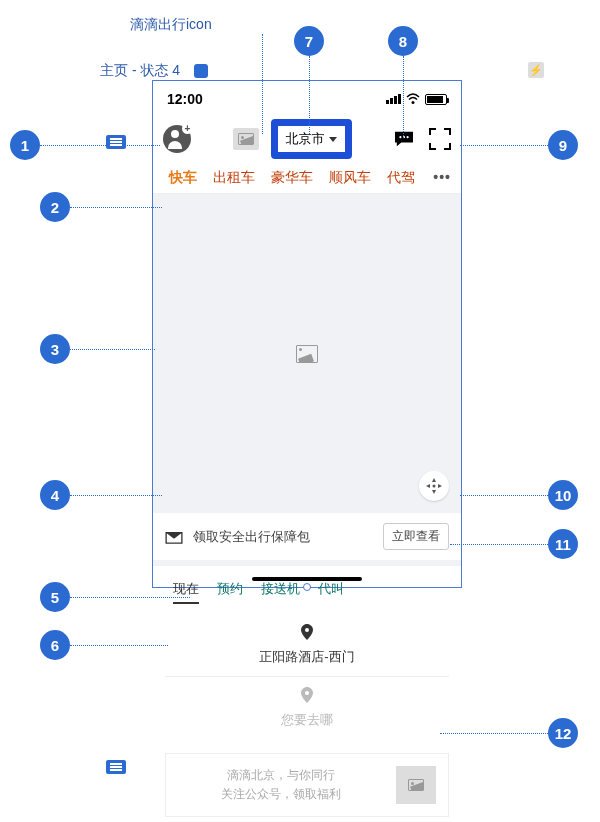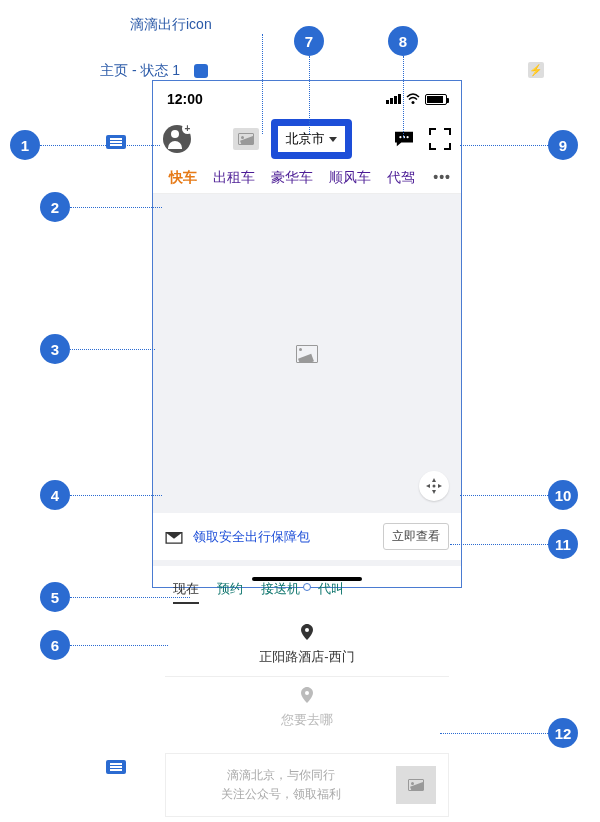--- a/index.html
+++ b/index.html
@@ -38,32 +38,32 @@
   .msg-btn { width:22px; height:18px; margin-left:auto; position:relative;}
   .msg-btn svg { width:100%; height:100%;}
   .scan-btn { width:22px; height:22px; margin-left:8px; position:relative;}
   .scan-btn span { position:absolute; width:7px; height:7px; border:2px solid #000;}
   .scan-btn .tl { top:0; left:0; border-right:none; border-bottom:none;}
   .scan-btn .tr { top:0; right:0; border-left:none; border-bottom:none;}
   .scan-btn .bl { bottom:0; left:0; border-right:none; border-top:none;}
   .scan-btn .br { bottom:0; right:0; border-left:none; border-top:none;}
   
   .service-tabs { display:flex; padding:8px 10px 6px; gap:4px; font-size:14px;}
-  .service-tabs .tab { color:#4c1d95; padding:0 6px;}
+  .service-tabs .tab { color:#c2410c; padding:0 6px;}
   .service-tabs .tab.active { color:#e67a17; font-weight:600;}
   .more-dots { margin-left:auto; font-weight:bold; color:#555; letter-spacing:1px;}
   
   .map-area { background:#f1f2f5; height:320px; border-top:1px solid #eee; display:flex; align-items:center; justify-content:center; position:relative;}
   .safety-chip { position:absolute; left:10px; bottom:12px; background:#fff; border-radius:14px; padding:5px 10px; font-size:12px; display:flex; align-items:center; gap:5px; box-shadow:0 1px 2px rgba(0,0,0,.1);}
   .shield { width:12px; height:14px;}
   .locate-btn { position:absolute; right:12px; bottom:12px; width:30px; height:30px; background:#fff; border-radius:50%; box-shadow:0 1px 2px rgba(0,0,0,.15); display:flex; align-items:center; justify-content:center;}
   
   .promo-bar { display:flex; align-items:center; padding:10px 12px; border-bottom:6px solid #f1f2f5; gap:10px;}
   .envelope { width:18px; height:14px;}
-  .promo-text { font-size:13px; color:#1d4ed8; flex:1;}
+  .promo-text { font-size:13px; color:#404040; flex:1;}
   .promo-btn { border:1px solid #ccc; border-radius:3px; font-size:12px; padding:4px 8px; color:#444;}
   
   .booking-card { padding:10px 12px 6px;}
   .booking-tabs { display:flex; gap:18px; font-size:13px; padding:4px 8px 10px;}
   .booking-tabs .btab { color:#0f766e;}
   .booking-tabs .btab.active { color:#333; border-bottom:2px solid #333; padding-bottom:4px;}
   .loc-row { display:flex; align-items:center; gap:8px; padding:10px 4px; font-size:13px;flex-direction:column;}
   .loc-row + .loc-row { border-top:1px solid #eee;}
   .pin { width:12px; height:16px;}
   .loc-start { color:#333; font-weight:500;}
@@ -74,21 +74,21 @@
   .ad-img { width:40px; height:38px; background:#ddd; display:flex; align-items:center; justify-content:center;}
   
   .home-indicator { position:absolute; bottom:6px; left:50%; transform:translateX(-50%); width:110px; height:4px; background:#000; border-radius:3px;}
   
   .resize-handle { position:absolute; bottom:-4px; left:50%; transform:translateX(-50%); width:8px; height:8px; background:#fff; border:1px solid #4a7bd1; border-radius:50%;}
 </style>
 </head>
 <body>
 
 <div class="annotation-label" style="left:130px; top:16px;">滴滴出行icon</div>
-<div class="annotation-label" style="left:100px; top:62px;">主页 - 状态 1</div>
+<div class="annotation-label" style="left:100px; top:62px;">主页 - 状态 4</div>
 <div class="small-gear" style="left:194px; top:64px;"></div>
 <div class="lightning" style="left:528px; top:62px;">⚡</div>
 
 <div class="annotation-badge" style="left:10px; top:130px;">1</div>
 <div class="annotation-badge" style="left:40px; top:192px;">2</div>
 <div class="annotation-badge" style="left:40px; top:334px;">3</div>
 <div class="annotation-badge" style="left:40px; top:480px;">4</div>
 <div class="annotation-badge" style="left:40px; top:582px;">5</div>
 <div class="annotation-badge" style="left:40px; top:630px;">6</div>
 <div class="annotation-badge" style="left:294px; top:26px;">7</div>

